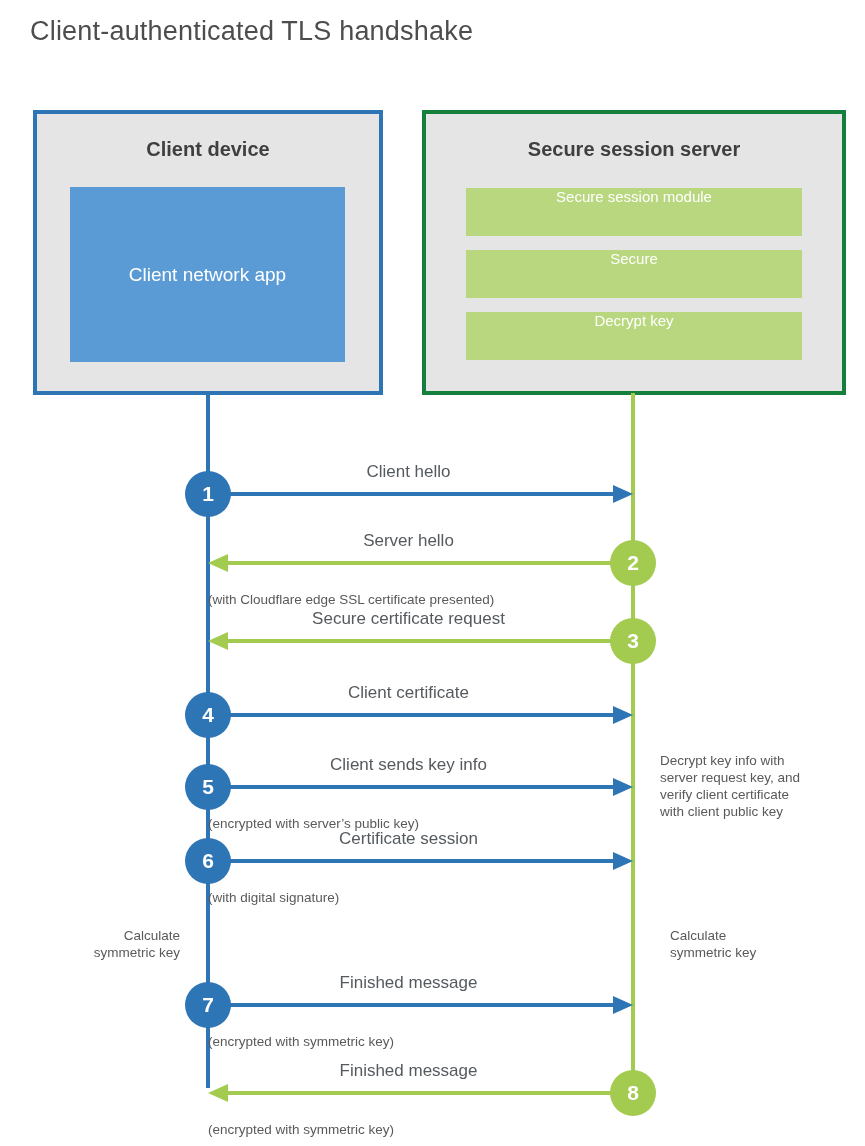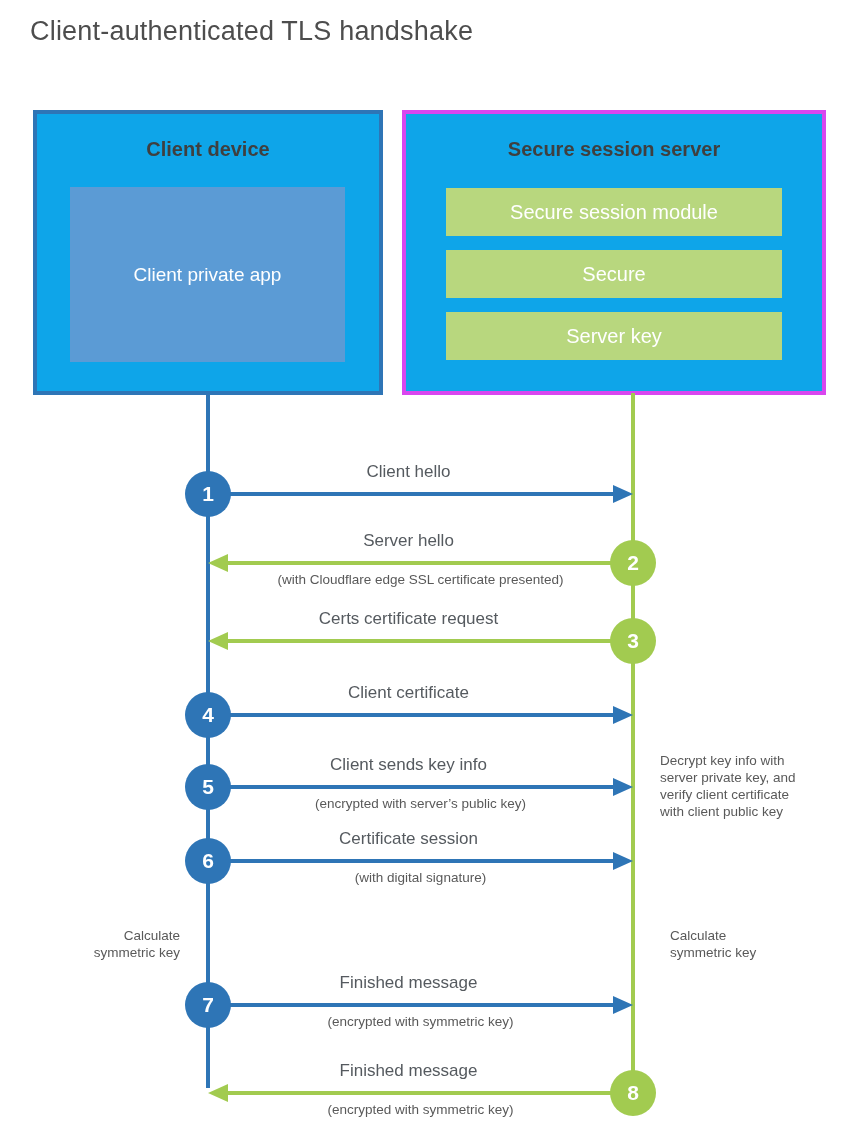--- a/index.html
+++ b/index.html
@@ -5,34 +5,34 @@
   html,body { margin:0; padding:0; background:#ffffff; }
   .canvas {
     position:relative; width:865px; height:1146px; background:#ffffff;
     font-family:Liberation Sans, sans-serif; overflow:hidden;
   }
   .title {
     position:absolute; left:30px; top:16px; margin:0;
     font-size:27px; font-weight:300; color:#4d4d4d; letter-spacing:0.2px;
   }
   
-  .box { position:absolute; top:110px; height:285px; box-sizing:border-box; background:#0ea5e9; }
+  .box { position:absolute; top:110px; height:285px; box-sizing:border-box; background:#e5e5e5; }
   .client-box { left:33px;  width:350px; border:4px solid #2e75b6; }
-  .server-box { left:402px; width:424px; border:4px solid #d946ef; }
+  .server-box { left:422px; width:424px; border:4px solid #15803d; }
   .box-title { margin-top:24px; text-align:center; font-size:20px; font-weight:bold; color:#3f3f3f; }
   .client-app {
     position:absolute; left:33px; top:73px; width:275px; height:175px;
     background:#5b9bd5; display:flex; align-items:center; justify-content:center;
     color:#ffffff; font-size:19px; line-height:1.35; text-align:center;
   }
   .client-app span { width:180px; }
   .server-bar {
     position:absolute; left:40px; width:336px; height:48px; background:#b8d77e;
-    display:flex; align-items:center; justify-content:center;
-    color:#ffffff; font-size:20px;
+    display:flex; justify-content:center;
+    color:#ffffff; font-size:15px;
   }
   .bar1{ top:74px } .bar2{ top:136px } .bar3{ top:198px }
   
   .lifeline { position:absolute; width:4px; }
   .lifeline-client { left:206px; top:393px; height:695px; background:#2e75b6; }
   .lifeline-server { left:631px; top:393px; height:700px; background:#a2cb50; }
   
   .arrow { position:absolute; left:208px; width:425px; height:4px; }
   .arrow .shaft { position:absolute; top:0; height:4px; }
   .arrow.right .shaft { left:0; right:12px; background:#2e75b6; }
@@ -51,56 +51,56 @@
   }
   .c-blue  { background:#2e75b6; }
   .c-green { background:#a2cb50; }
   .c1{ left:185px; top:471px } .c2{ left:610px; top:540px }
   .c3{ left:610px; top:618px } .c4{ left:185px; top:692px }
   .c5{ left:185px; top:764px } .c6{ left:185px; top:838px }
   .c7{ left:185px; top:982px } .c8{ left:610px; top:1070px }
   
   .msg { position:absolute; left:196px; width:425px; text-align:center;
          font-size:17px; color:#555a5f; }
-  .sub { position:absolute; left:208px; width:425px; text-align:center;
-         font-size:13.5px; color:#595959; }
+  .sub { position:absolute; left:208px; width:425px; text-align:left;
+         font-size:13.5px; color:#595959;margin-top:20px; }
   .l1{ top:462px } .l2{ top:531px } .l3{ top:609px } .l4{ top:683px }
   .l5{ top:755px } .l6{ top:829px } .l7{ top:973px } .l8{ top:1061px }
   .sb2{ top:572px } .sb5{ top:796px } .sb6{ top:870px } .sb7{ top:1014px } .sb8{ top:1102px }
   
   .note { position:absolute; left:660px; top:752px; width:180px;
           font-size:13.5px; line-height:17px; color:#595959; }
   .calc { position:absolute; top:927px; font-size:13.5px; line-height:17px; color:#595959; }
   .calc-left  { left:30px;  width:150px; text-align:right; }
   .calc-right { left:670px; width:130px; text-align:left; }
 </style>
 </head>
 <body>
 
 <div class="canvas">
 
   <h1 class="title">Client-authenticated TLS handshake</h1>
 
   <div class="box client-box">
     <div class="box-title">Client device</div>
     <div class="client-app">
-      <span>Client private app</span>
+      <span>Client network app</span>
     </div>
   </div>
 
   <div class="box server-box">
     <div class="box-title">Secure session server</div>
     <div class="server-bar bar1">
       <span>Secure session module</span>
     </div>
     <div class="server-bar bar2">
       <span>Secure</span>
     </div>
     <div class="server-bar bar3">
-      <span>Server key</span>
+      <span>Decrypt key</span>
     </div>
   </div>
 
   <div class="lifeline lifeline-client"></div>
   <div class="lifeline lifeline-server"></div>
 
   <div class="arrow right a1">
     <div class="shaft"></div>
     <div class="head"></div>
   </div>
@@ -112,21 +112,21 @@
     <div class="head"></div>
   </div>
   <div class="msg l2">Server hello</div>
   <div class="sub sb2">(with Cloudflare edge SSL certificate presented)</div>
   <div class="circle c-green c2">2</div>
 
   <div class="arrow left a3">
     <div class="shaft"></div>
     <div class="head"></div>
   </div>
-  <div class="msg l3">Certs certificate request</div>
+  <div class="msg l3">Secure certificate request</div>
   <div class="circle c-green c3">3</div>
 
   <div class="arrow right a4">
     <div class="shaft"></div>
     <div class="head"></div>
   </div>
   <div class="msg l4">Client certificate</div>
   <div class="circle c-blue c4">4</div>
 
   <div class="arrow right a5">
@@ -140,21 +140,21 @@
   <div class="arrow right a6">
     <div class="shaft"></div>
     <div class="head"></div>
   </div>
   <div class="msg l6">Certificate session</div>
   <div class="sub sb6">(with digital signature)</div>
   <div class="circle c-blue c6">6</div>
 
   <div class="note">
     <div>Decrypt key info with</div>
-    <div>server private key, and</div>
+    <div>server request key, and</div>
     <div>verify client certificate</div>
     <div>with client public key</div>
   </div>
   <div class="calc calc-left">
     <div>Calculate</div>
     <div>symmetric key</div>
   </div>
   <div class="calc calc-right">
     <div>Calculate</div>
     <div>symmetric key</div>

